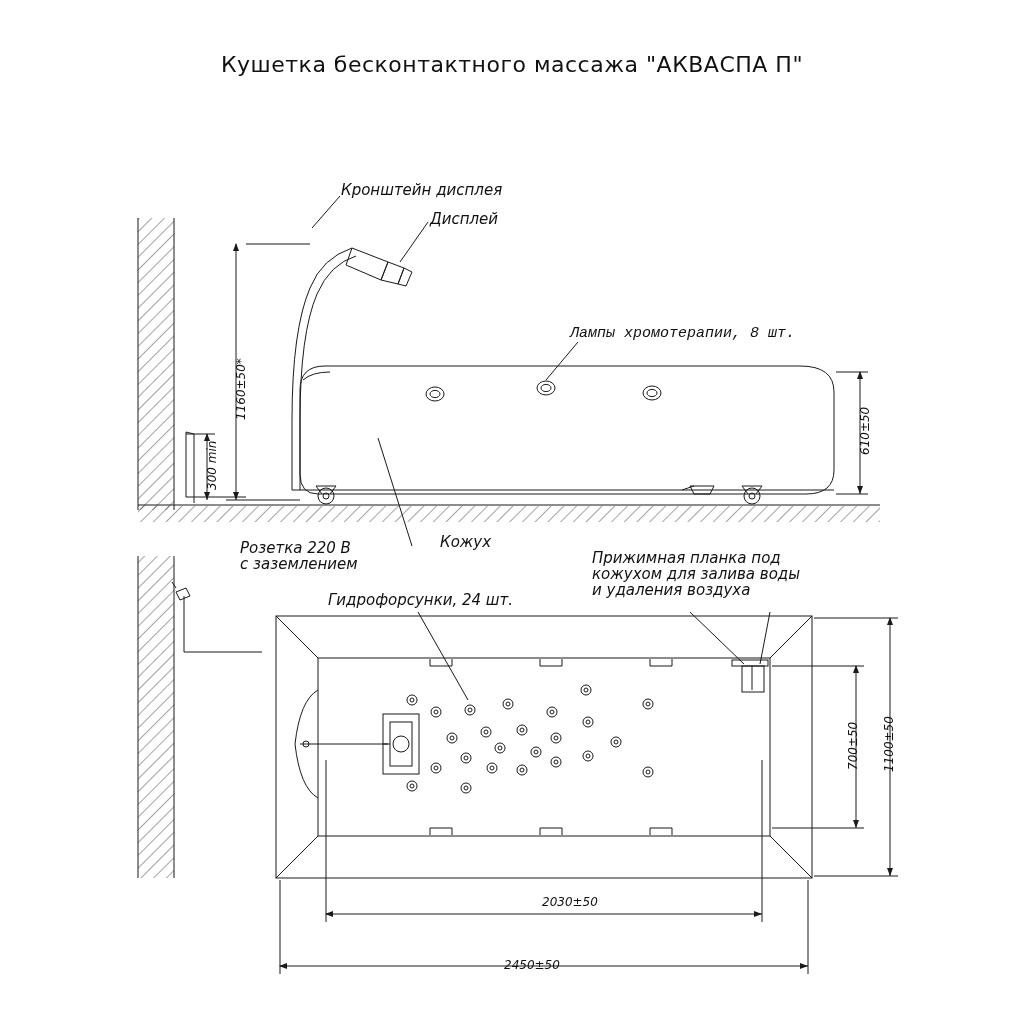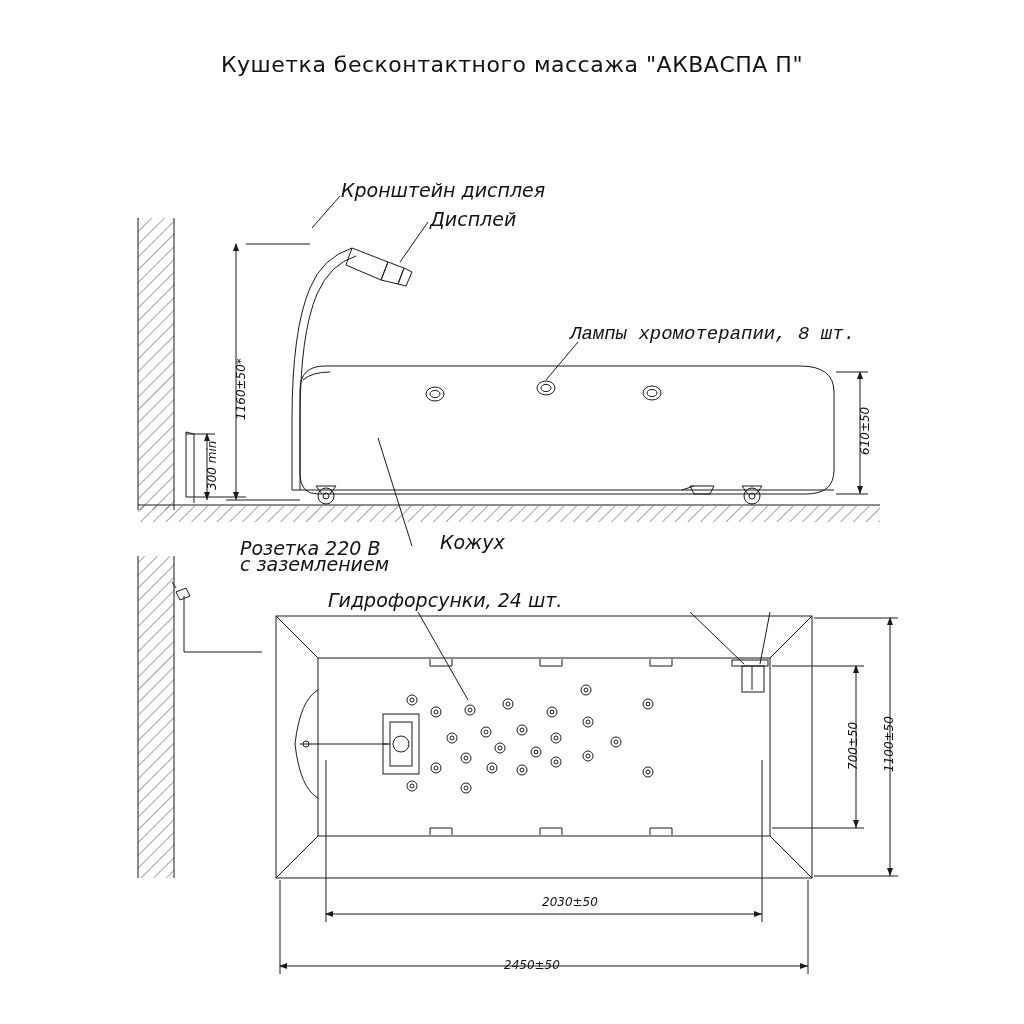--- a/index.html
+++ b/index.html
@@ -35,21 +35,21 @@
     text-align: center;
     font-size: 22px;
     letter-spacing: 0.5px;
     font-family: "DejaVu Sans", sans-serif;
     color: #111;
     white-space: nowrap;
   }
   .lbl {
     position: absolute;
     font-style: italic;
-    font-size: 19px;
+    font-size: 15px;
     font-family: "DejaVu Sans", sans-serif;
     color: #111;
     white-space: nowrap;
     line-height: 16px;
   }
   .dim {
     position: absolute;
     font-style: italic;
     font-size: 12px;
     font-family: "DejaVu Sans", sans-serif;
@@ -296,20 +296,23 @@
     </g>
   </svg>
 
   <div class="lbl" style="left:341px; top:182px;">Кронштейн дисплея</div>
   <div class="lbl" style="left:430px; top:211px;">Дисплей</div>
   <div class="lbl" style="left:570px; top:326px;font-family:Liberation Mono, monospace;">Лампы хромотерапии, 8 шт.</div>
   <div class="lbl" style="left:440px; top:534px;">Кожух</div>
   <div class="lbl multi" style="left:202px; top:540px;margin-left:38px;">Розетка 220 В
 с заземлением</div>
   <div class="lbl" style="left:328px; top:592px;text-align:center;">Гидрофорсунки, 24 шт.</div>
+  <div class="lbl multi" style="left:592px; top:550px;">Прижимная планка под
+кожухом для залива воды
+и удаления воздуха</div>
 
   <div class="dim vert" style="left:234px; top:420px;">1160±50*</div>
   <div class="dim vert" style="left:205px; top:490px;">300 min</div>
   <div class="dim vert" style="left:858px; top:455px;">610±50</div>
   <div class="dim vert" style="left:846px; top:770px;">700±50</div>
   <div class="dim vert" style="left:882px; top:772px;">1100±50</div>
   <div class="dim" style="left:494px; top:895px;margin-left:48px;">2030±50</div>
   <div class="dim" style="left:504px; top:946px;margin-top:12px;">2450±50</div>
 
 </div>

